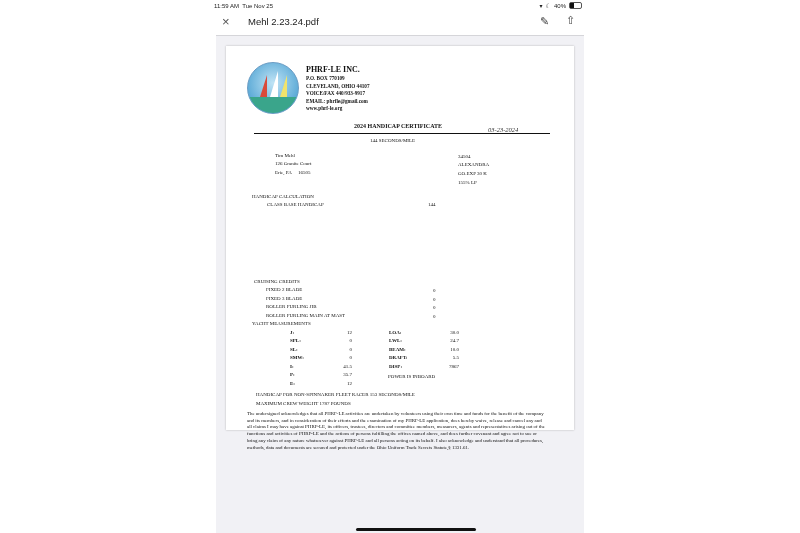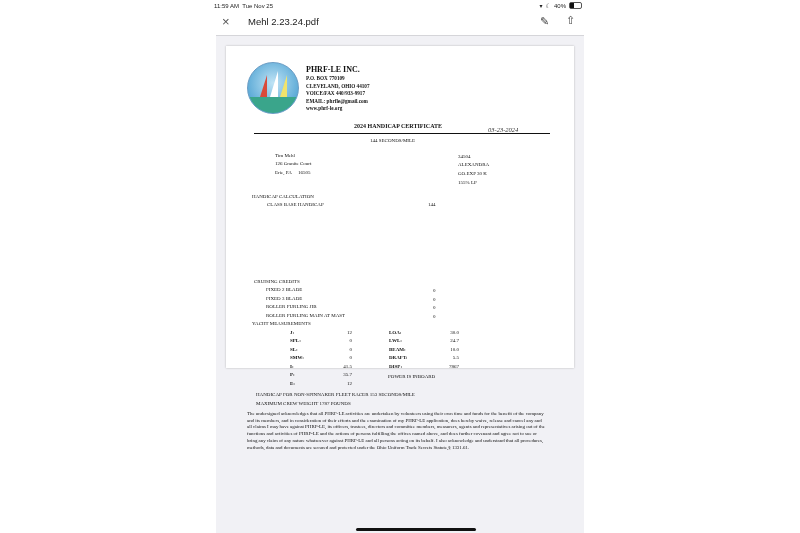--- a/index.html
+++ b/index.html
@@ -8,21 +8,21 @@
   .statusbar .time { position:absolute; left:14px; top:3px; }
   .statusbar .right { position:absolute; right:18px; top:2px; display:flex; align-items:center; gap:3px; }
   .battery { width:11px; height:5px; border:1px solid #555; border-radius:2px; position:relative; }
   .battery .fill { position:absolute; left:0; top:0; bottom:0; width:40%; background:#111; }
   .navbar { position:absolute; left:200px; top:12px; width:400px; height:22px; }
   .navbar .close { position:absolute; left:22px; top:2px; font-size:13px; color:#555; cursor:pointer; }
   .navbar .title { position:absolute; left:48px; top:4px; font-size:9.5px; color:#222; }
   .navbar .markup { position:absolute; left:340px; top:3px; font-size:11px; color:#444; }
   .navbar .share { position:absolute; left:366px; top:2px; font-size:11px; color:#444; }
   .viewer { position:absolute; left:216px; top:35px; width:368px; height:498px; background:#f1f1f5; border-top:1px solid #d5d5d9; }
-  .page { position:absolute; left:10px; top:10px; width:348px; height:322px; background:#fff; box-shadow:0 0 2px rgba(0,0,0,0.25); font-family:"Liberation Serif", serif; color:#111; }
+  .page { position:absolute; left:10px; top:10px; width:348px; height:384px; background:#fff; box-shadow:0 0 2px rgba(0,0,0,0.25); font-family:"Liberation Serif", serif; color:#111; }
   .homebar { position:absolute; left:140px; top:492px; width:120px; height:3px; background:#111; border-radius:2px; }
   .logo { position:absolute; left:21px; top:16px; width:50px; height:50px; border-radius:50%; background:radial-gradient(circle at 50% 40%, #bfe3f5 0%, #5aa9d6 70%, #3b7fb5 100%); overflow:hidden; border:1px solid #6a9cc4; }
   .logo .sea { position:absolute; left:0; right:0; bottom:0; height:16px; background:#3aa58b; }
   .logo .sail1 { position:absolute; left:12px; top:12px; width:0; height:0; border-left:7px solid transparent; border-right:0; border-bottom:22px solid #d94a3a; }
   .logo .sail2 { position:absolute; left:22px; top:8px; width:0; height:0; border-left:8px solid transparent; border-bottom:26px solid #ffffff; }
   .logo .sail3 { position:absolute; left:32px; top:12px; width:0; height:0; border-left:7px solid transparent; border-bottom:22px solid #f1e36b; }
   .org { position:absolute; left:80px; top:19px; font-size:5.2px; line-height:7.6px; font-weight:bold; }
   .org .name { font-size:8px; line-height:10px; }
   .cert-title { position:absolute; left:128px; top:77px; font-size:6px; font-weight:bold; }
   .cert-date { position:absolute; left:262px; top:80px; font-size:6.5px; font-style:italic; color:#333; }

